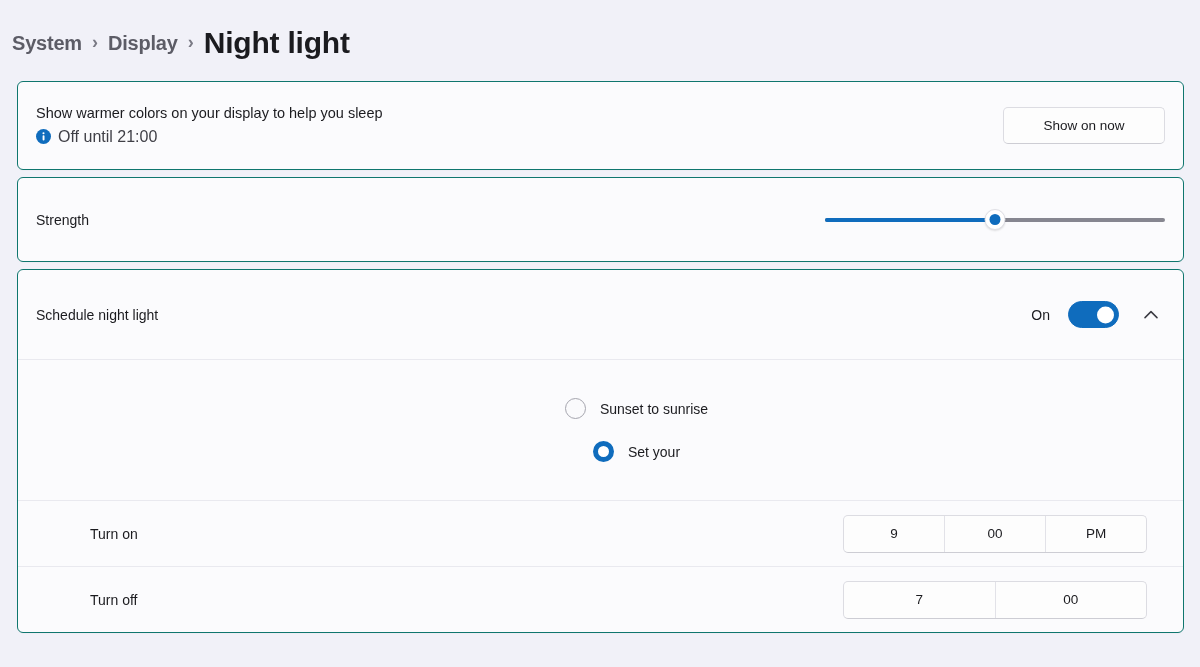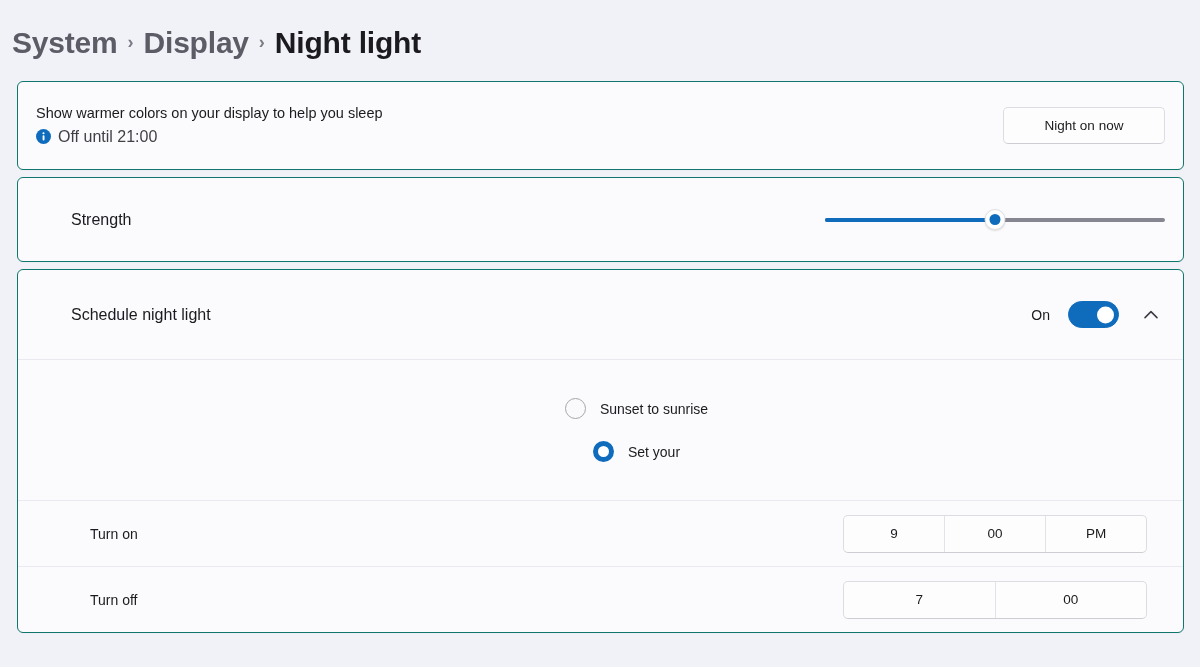--- a/index.html
+++ b/index.html
@@ -22,21 +22,21 @@
 
   
   .breadcrumb {
     display: flex;
     align-items: center;
     gap: 10px;
     padding: 16px 0 0 12px;
     height: 70px;
   }
   .crumb-link {
-    font-size: 30px;
+    font-size: 20px;
     color: #5c5c66;
     font-weight: 600;
     letter-spacing: -0.2px;
     cursor: pointer;
   }
   .crumb-sep {
     font-size: 18px;
     color: #7a7a85;
     font-weight: 600;
     padding-bottom: 2px;
@@ -111,23 +111,22 @@
 
   
   .card-strength {
     display: flex;
     align-items: center;
     justify-content: space-between;
     height: 83px;
     padding: 0 18px 0 18px;
   }
   .row-label {
-    font-size: 16px;
-    color: #1b1b1f;
-    margin-left: 35px;
+    font-size: 14px;
+    color: #1b1b1f;
   }
   .slider-wrap {
     position: relative;
     width: 340px;
     height: 24px;
     display: flex;
     align-items: center;
     cursor: pointer;
   }
   .slider-track {
@@ -299,21 +298,21 @@
           <div class="summary-sub-row">
             <span class="info-icon">
               <svg width="15" height="15" viewBox="0 0 15 15" aria-hidden="true">
                 <circle cx="7.5" cy="4.2" r="1.05" fill="#ffffff"></circle>
                 <rect x="6.6" y="6.2" width="1.9" height="5.2" rx="0.9" fill="#ffffff"></rect>
               </svg>
             </span>
             <span class="summary-sub">Off until 21:00</span>
           </div>
         </div>
-        <button class="btn-turn-on">Night on now</button>
+        <button class="btn-turn-on">Show on now</button>
       </div>
     </div>
 
     <div class="card">
       <div class="card-strength">
         <div class="row-label">Strength</div>
         <div class="slider-wrap">
           <div class="slider-track"></div>
           <div class="slider-fill" style="width: 50%;"></div>
           <div class="slider-thumb" style="left: 50%;"></div>

